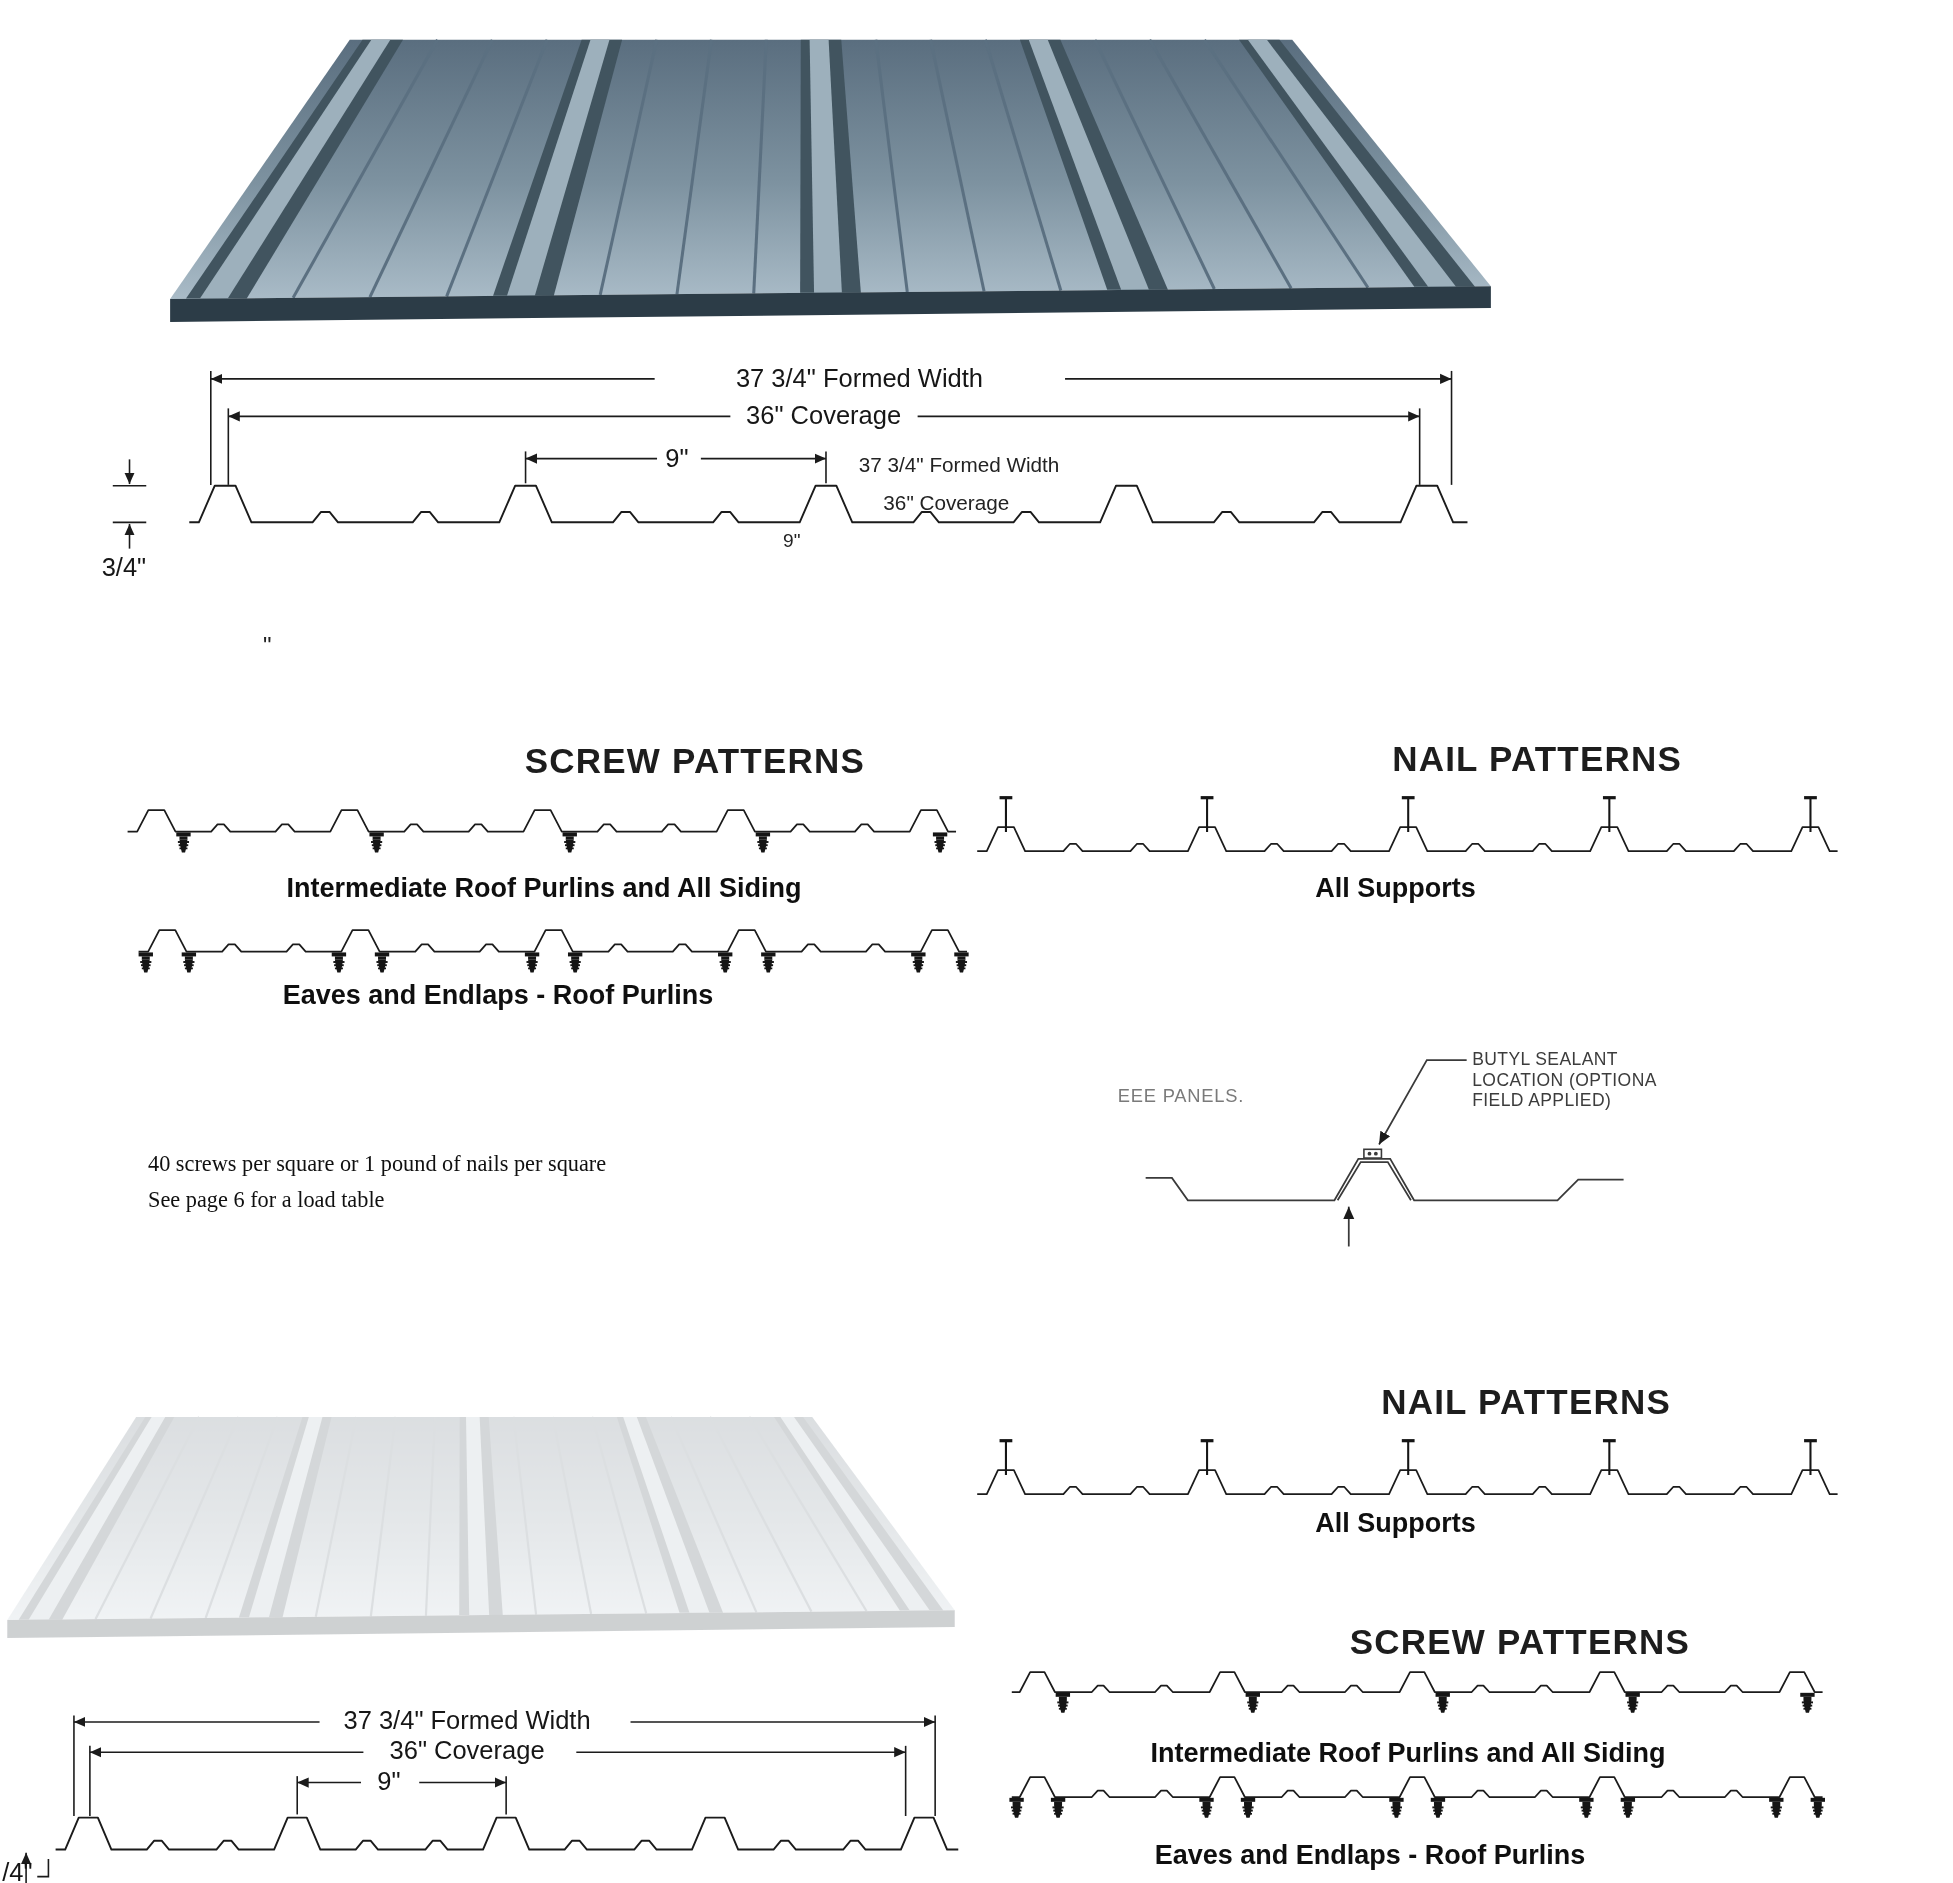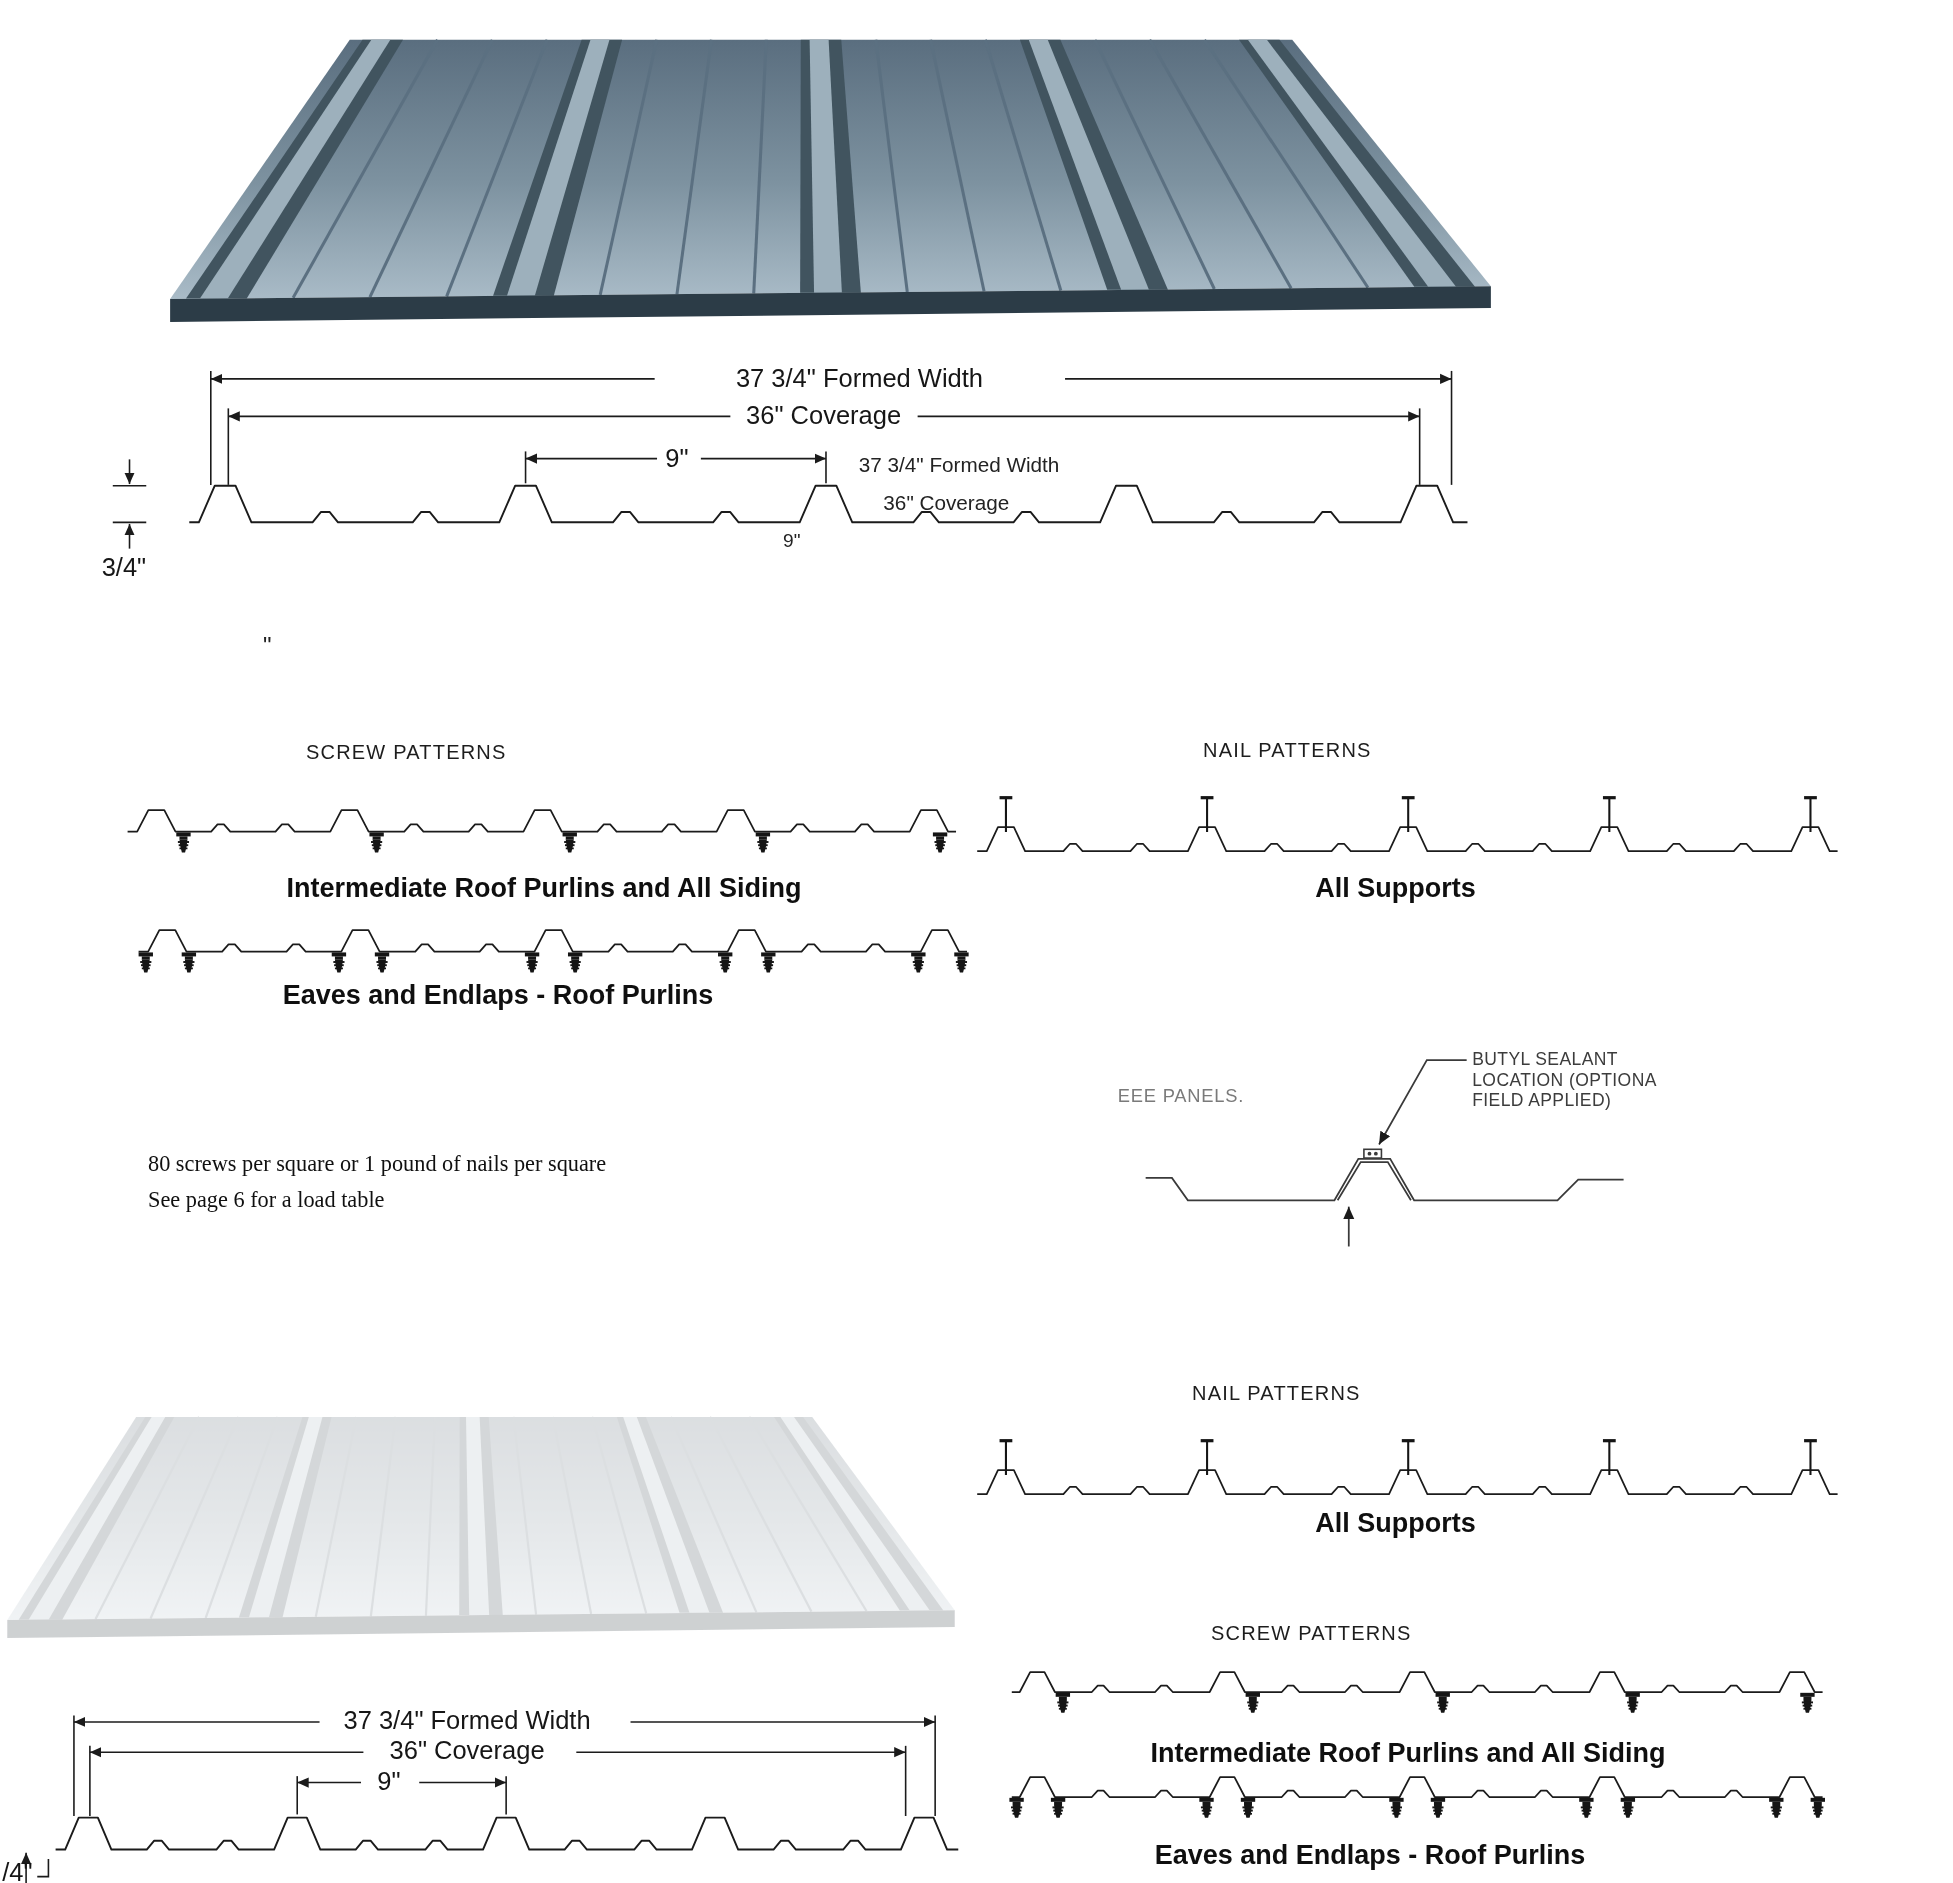--- a/index.html
+++ b/index.html
@@ -1,20 +1,20 @@
 <!DOCTYPE html>
 <html style="font-size:12.8px"><head>
 <meta charset="utf-8">
 <style>
   html,body{margin:0;padding:0;background:#fff;}
   #canvas{position:relative;width:1954px;height:1883px;background:#fff;overflow:hidden;
           font-family:"Liberation Sans",sans-serif;color:#111;}
   .abs{position:absolute;}
   svg{position:absolute;overflow:visible;}
-  .h1{position:absolute;font-size:20px;font-weight:400;letter-spacing:1.2px;color:#1d1d1d;text-align:left;}
+  .h1{position:absolute;font-size:35px;font-weight:700;letter-spacing:1.2px;color:#1d1d1d;text-align:right;}
   .lbl{position:absolute;font-size:27px;font-weight:700;color:#0f0f0f;text-align:center;}
   .notes{position:absolute;font-family:"Liberation Serif",serif;font-size:22.3px;line-height:1.6;color:#101010;}
   .stray{position:absolute;font-size:24px;color:#222;}
   svg text{font-family:"Liberation Sans",sans-serif;fill:#161616;}
   .dim{font-size:32px;}
   .dimsm{font-size:26px;fill:#232323;}
   .dimxs{font-size:24px;fill:#232323;}
   .mid{text-anchor:middle;}
   .butyl-lbl{font-size:22px;fill:#3c3c3c;letter-spacing:.5px;}
   .cropped{font-size:23px;fill:#7a7a7a;letter-spacing:1px;}
@@ -146,21 +146,21 @@
       <path d="M -1 84 L 11 84 L 25 54 L 45 54 L 59 84 L 107 84 L 115 75 L 123 75 L 131 84 L 191 84 L 199 75 L 207 75 L 215 84 L 263 84 L 277 54 L 297 54 L 311 84 L 359 84 L 367 75 L 375 75 L 383 84 L 443 84 L 451 75 L 459 75 L 467 84 L 515 84 L 529 54 L 549 54 L 563 84 L 611 84 L 619 75 L 627 75 L 635 84 L 695 84 L 703 75 L 711 75 L 719 84 L 767 84 L 781 54 L 801 54 L 815 84 L 863 84 L 871 75 L 879 75 L 887 84 L 947 84 L 955 75 L 963 75 L 971 84 L 1019 84 L 1033 54 L 1053 54 L 1067 84 L 1077 84" fill="none" stroke="#1b1b1b" stroke-width="2.2" stroke-linejoin="round"></path>
       <use href="#nailGlyph" transform="translate(35,54)"></use>
       <use href="#nailGlyph" transform="translate(287,54)"></use>
       <use href="#nailGlyph" transform="translate(539,54)"></use>
       <use href="#nailGlyph" transform="translate(791,54)"></use>
       <use href="#nailGlyph" transform="translate(1043,54)"></use>
     </svg>
   <div class="lbl" style="left:1196px;top:873px;width:399px;">All Supports</div>
 
   <div class="notes" style="left:148px;top:1146px;">
-    <div>80 screws per square or 1 pound of nails per square</div>
+    <div>40 screws per square or 1 pound of nails per square</div>
     <div>See page 6 for a load table</div>
   </div>
 
   <svg id="butylSvg" style="left:1109px;top:1033px;" width="607" height="231" viewBox="0 0 760 290">
     <g stroke="#3a3a3a" stroke-width="2.2" fill="none">
       <path d="M45,182 L78,182 L98,210 L282,210 L312,158 L352,158 L382,210 L562,210 L588,184 L645,184"></path>
       <path d="M286,210 L315,162 L349,162 L378,210"></path>
       <path d="M448,34 L398,34 L338,140" marker-end="url(#arr)"></path>
       <path d="M300,268 L300,218" marker-end="url(#arr)"></path>
     </g>

